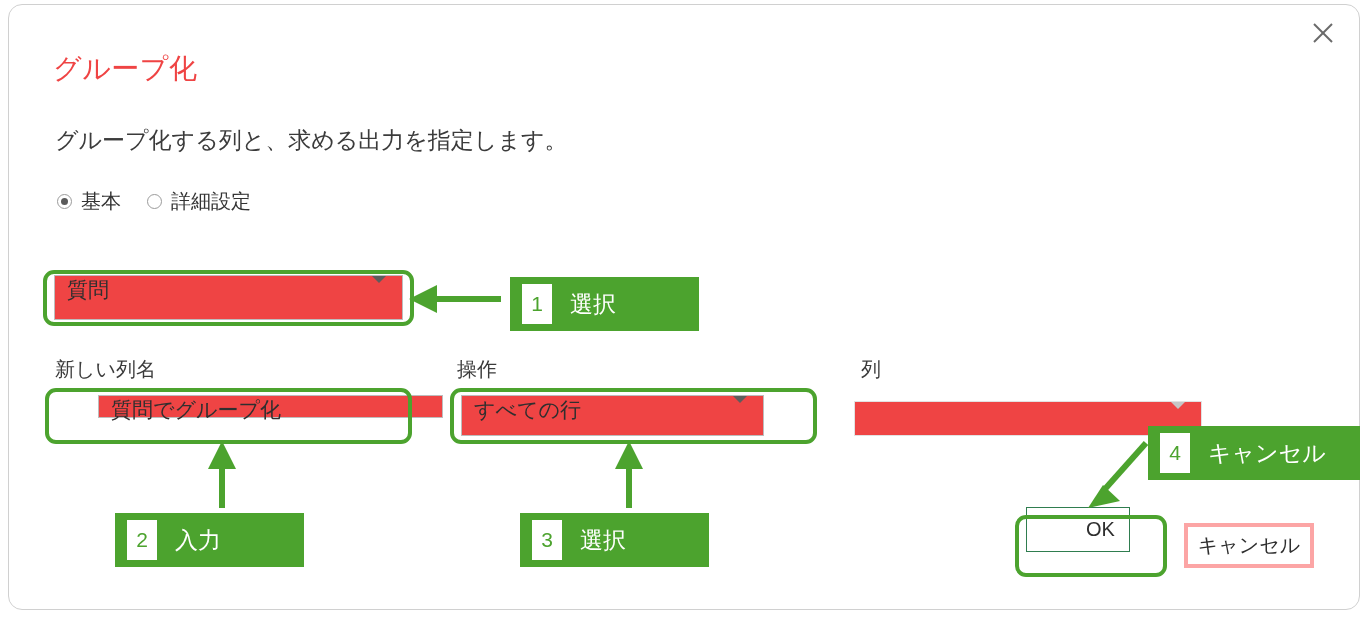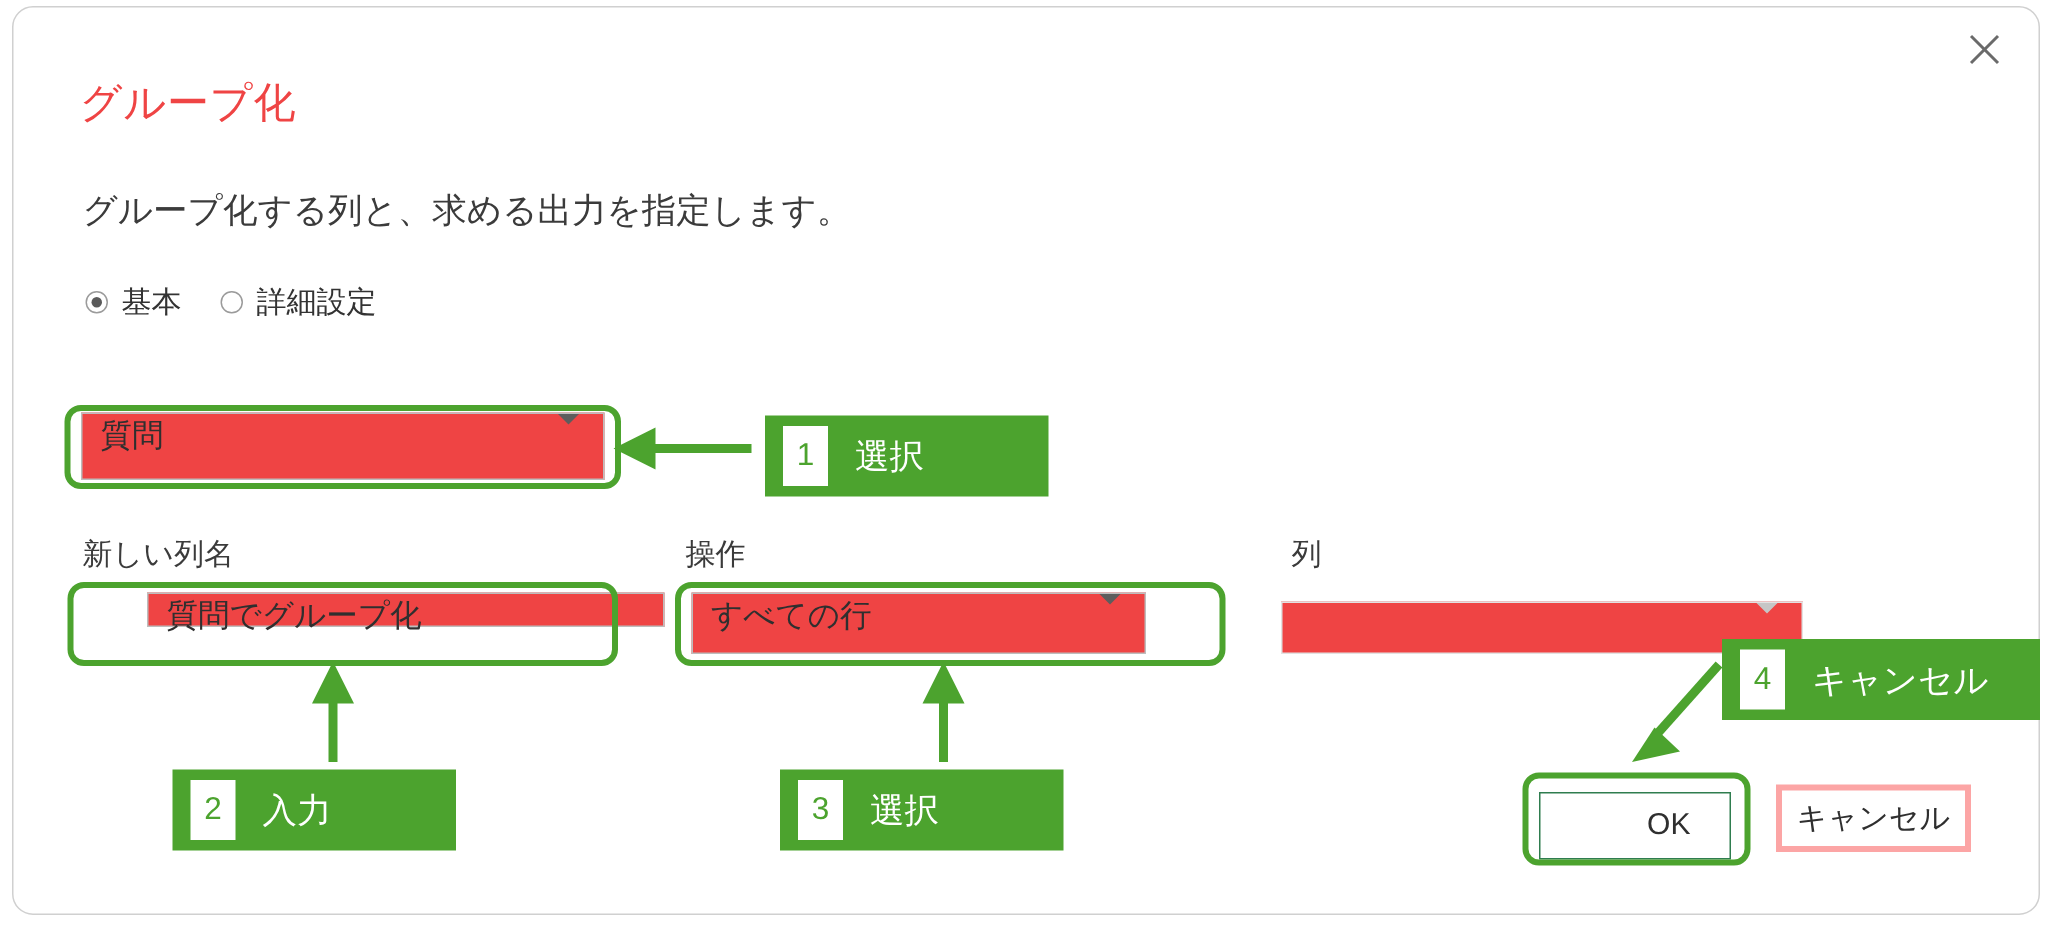--- a/index.html
+++ b/index.html
@@ -248,21 +248,21 @@
     <span class="ctl-text">すべての行</span>
     <span class="chev"></span>
   </div>
   <div class="ring" style="left:441px; top:383px; width:367px; height:56px;"></div>
 
   <div class="ctl disabled" style="left:845px; top:396px; width:348px; height:35px;">
     <span class="ctl-text"></span>
     <span class="chev light"></span>
   </div>
 
-  <div class="dlg-btn" id="ok-btn" style="left:1017px; top:523px; width:128px; height:45px;padding-left:45px;">OK</div>
+  <div class="dlg-btn" id="ok-btn" style="left:1017px; top:502px; width:104px; height:45px;padding-left:45px;">OK</div>
   <div class="ring" style="left:1006px; top:510px; width:152px; height:62px;"></div>
   <div class="dlg-btn" id="cancel-btn" style="left:1175px; top:518px; width:130px; height:45px;">キャンセル</div>
 
   <div class="callout" style="left:501px; top:272px; width:189px;">
     <span class="num">1</span>
     <span class="txt">選択</span>
   </div>
 
   <div class="callout" style="left:106px; top:508px; width:189px;">
     <span class="num">2</span>

